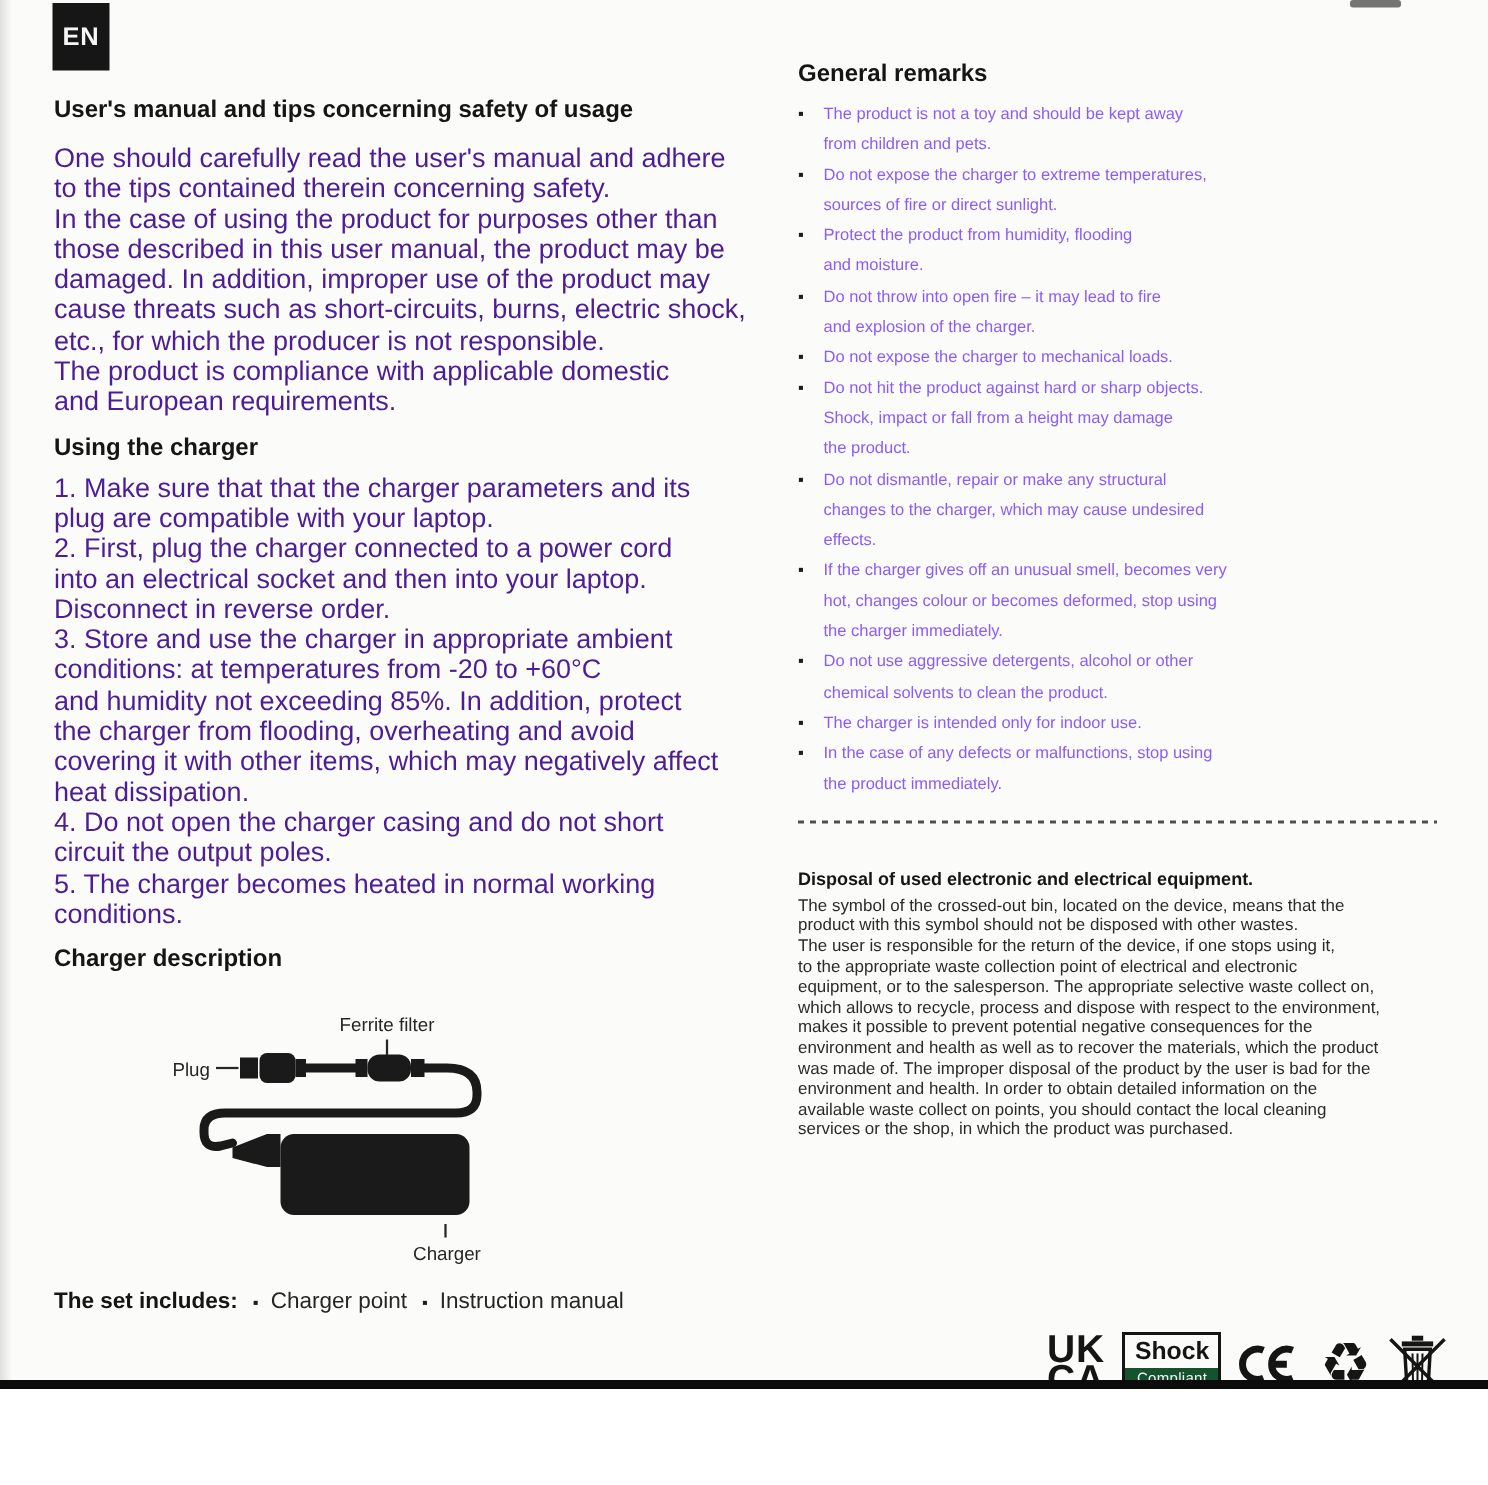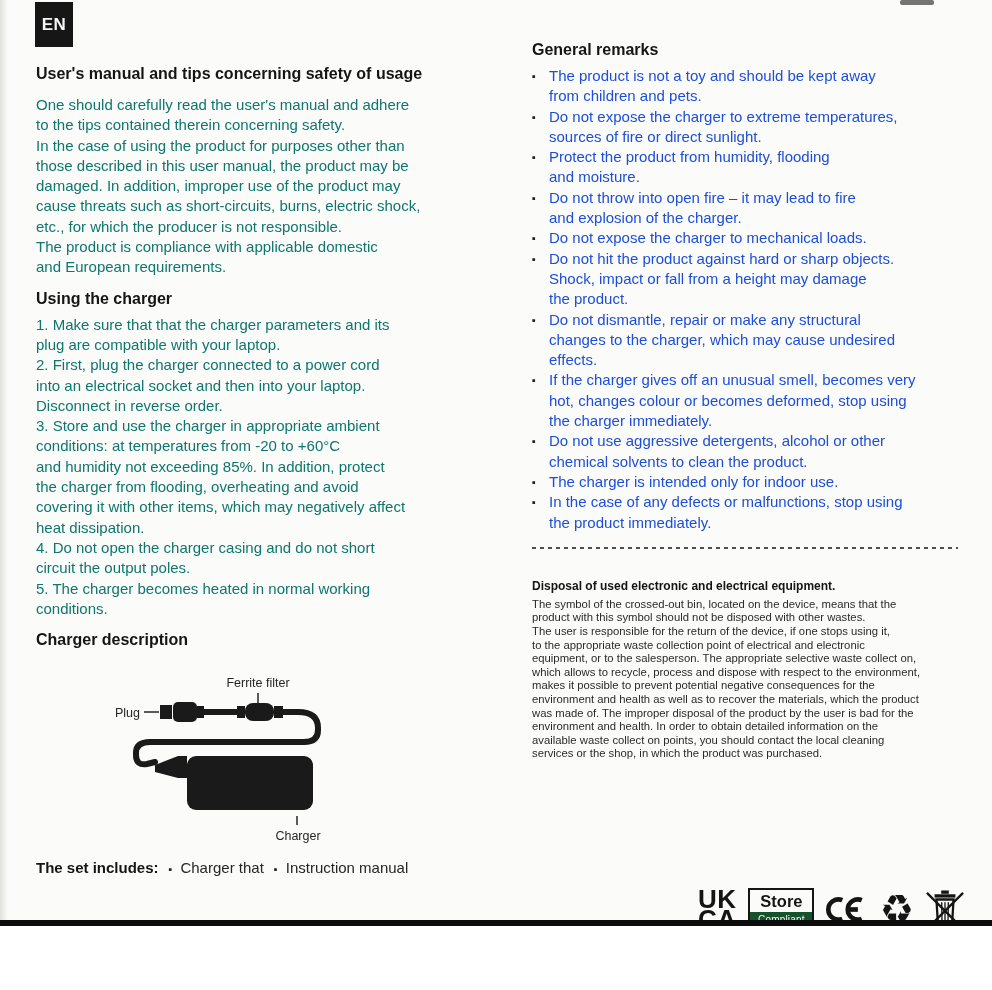--- a/index.html
+++ b/index.html
@@ -12,24 +12,24 @@
   .smudge { position:absolute; left:900px; top:0; width:34px; height:5px; background:#3a3a3a; opacity:.7; border-radius:2px; }
 
   .en-badge { position:absolute; left:35px; top:2px; width:38px; height:45px; background:#161616;
     color:#f5f5f5; font-weight:bold; font-size:17px; display:flex; align-items:center; justify-content:center; letter-spacing:.5px; }
 
   .col-left  { position:absolute; left:36px;  top:64px; width:462px; }
   .col-right { position:absolute; left:532px; top:40px; width:434px; }
 
   .h1 { font-size:16px; font-weight:bold; color:#151515; line-height:20px; margin-bottom:11px; }
   .h2 { font-size:16px; font-weight:bold; color:#151515; line-height:20px; margin:11px 0 6px; }
-  .para { font-size:15px; line-height:20.3px; white-space:pre-line; color:#0f766e; }
+  .para { font-size:18px; line-height:20.3px; white-space:pre-line; color:#4c1d95; }
 
   ul.remarks { list-style:none; }
-  ul.remarks li { position:relative; padding-left:17px; font-size:15px; line-height:20.3px; white-space:pre-line; color:#1d4ed8; }
+  ul.remarks li { position:relative; padding-left:17px; font-size:11px; line-height:20.3px; white-space:pre-line; color:#8b5cf6; }
   ul.remarks li::before { content:"▪"; position:absolute; left:0; top:0; font-size:11px; line-height:20.3px; color:#1c1c1c; }
 
   .dashed-sep { margin-top:14px; height:2px; width:426px;
     background:repeating-linear-gradient(90deg, #4f4f4f 0 4px, rgba(0,0,0,0) 4px 8px); }
 
   .disposal-title { margin-top:30px; font-size:12px; font-weight:bold; color:#151515; line-height:14px; margin-bottom:5px; }
   .disposal-para { font-size:11.3px; line-height:13.6px; white-space:pre-line; color:#2a2a2a; }
 
   .diagram { display:block; margin-top:6px; }
 
@@ -118,21 +118,21 @@
         <polygon points="119,109 142,100 142,122 119,116" fill="#1a1a1a"></polygon>
         <rect x="142" y="100" width="9" height="22" fill="#1a1a1a"></rect>
         <rect x="151" y="100" width="126" height="54" rx="9" fill="#1a1a1a"></rect>
       </g>
       <line x1="261" y1="160" x2="261" y2="169" stroke="#262626" stroke-width="1.5"></line>
       <text x="262" y="184" text-anchor="middle" font-size="12.5" fill="#262626">Charger</text>
     </svg>
 
     <div class="set-line">
       <span class="set-label">The set includes:</span>
-      <span class="set-item">Charger that</span>
+      <span class="set-item">Charger point</span>
       <span class="set-item">Instruction manual</span>
     </div>
   </div>
 
   <div class="col-right">
     <div class="h2" style="margin-top:0">General remarks</div>
     <ul class="remarks">
       <li>The product is not a toy and should be kept away
 from children and pets.</li>
       <li>Do not expose the charger to extreme temperatures,
@@ -174,21 +174,21 @@
 available waste collect on points, you should contact the local cleaning
 services or the shop, in which the product was purchased.</div>
   </div>
 
   <div class="marks">
     <div class="ukca">
       <span>UK</span>
       <span>CA</span>
     </div>
     <div class="rohs">
-      <div class="rohs-top">Store</div>
+      <div class="rohs-top">Shock</div>
       <div class="rohs-bottom">Compliant</div>
     </div>
     <svg width="42" height="27" viewBox="0 0 54 34">
       <title>CE</title>
       <path d="M21 5 A13 13 0 1 0 21 29" fill="none" stroke="#151515" stroke-width="6"></path>
       <path d="M46 5 A13 13 0 1 0 46 29" fill="none" stroke="#151515" stroke-width="6"></path>
       <line x1="28" y1="17" x2="41" y2="17" stroke="#151515" stroke-width="6"></line>
     </svg>
     <span class="recycle">♻</span>
     <svg width="38" height="44" viewBox="0 0 40 46">

